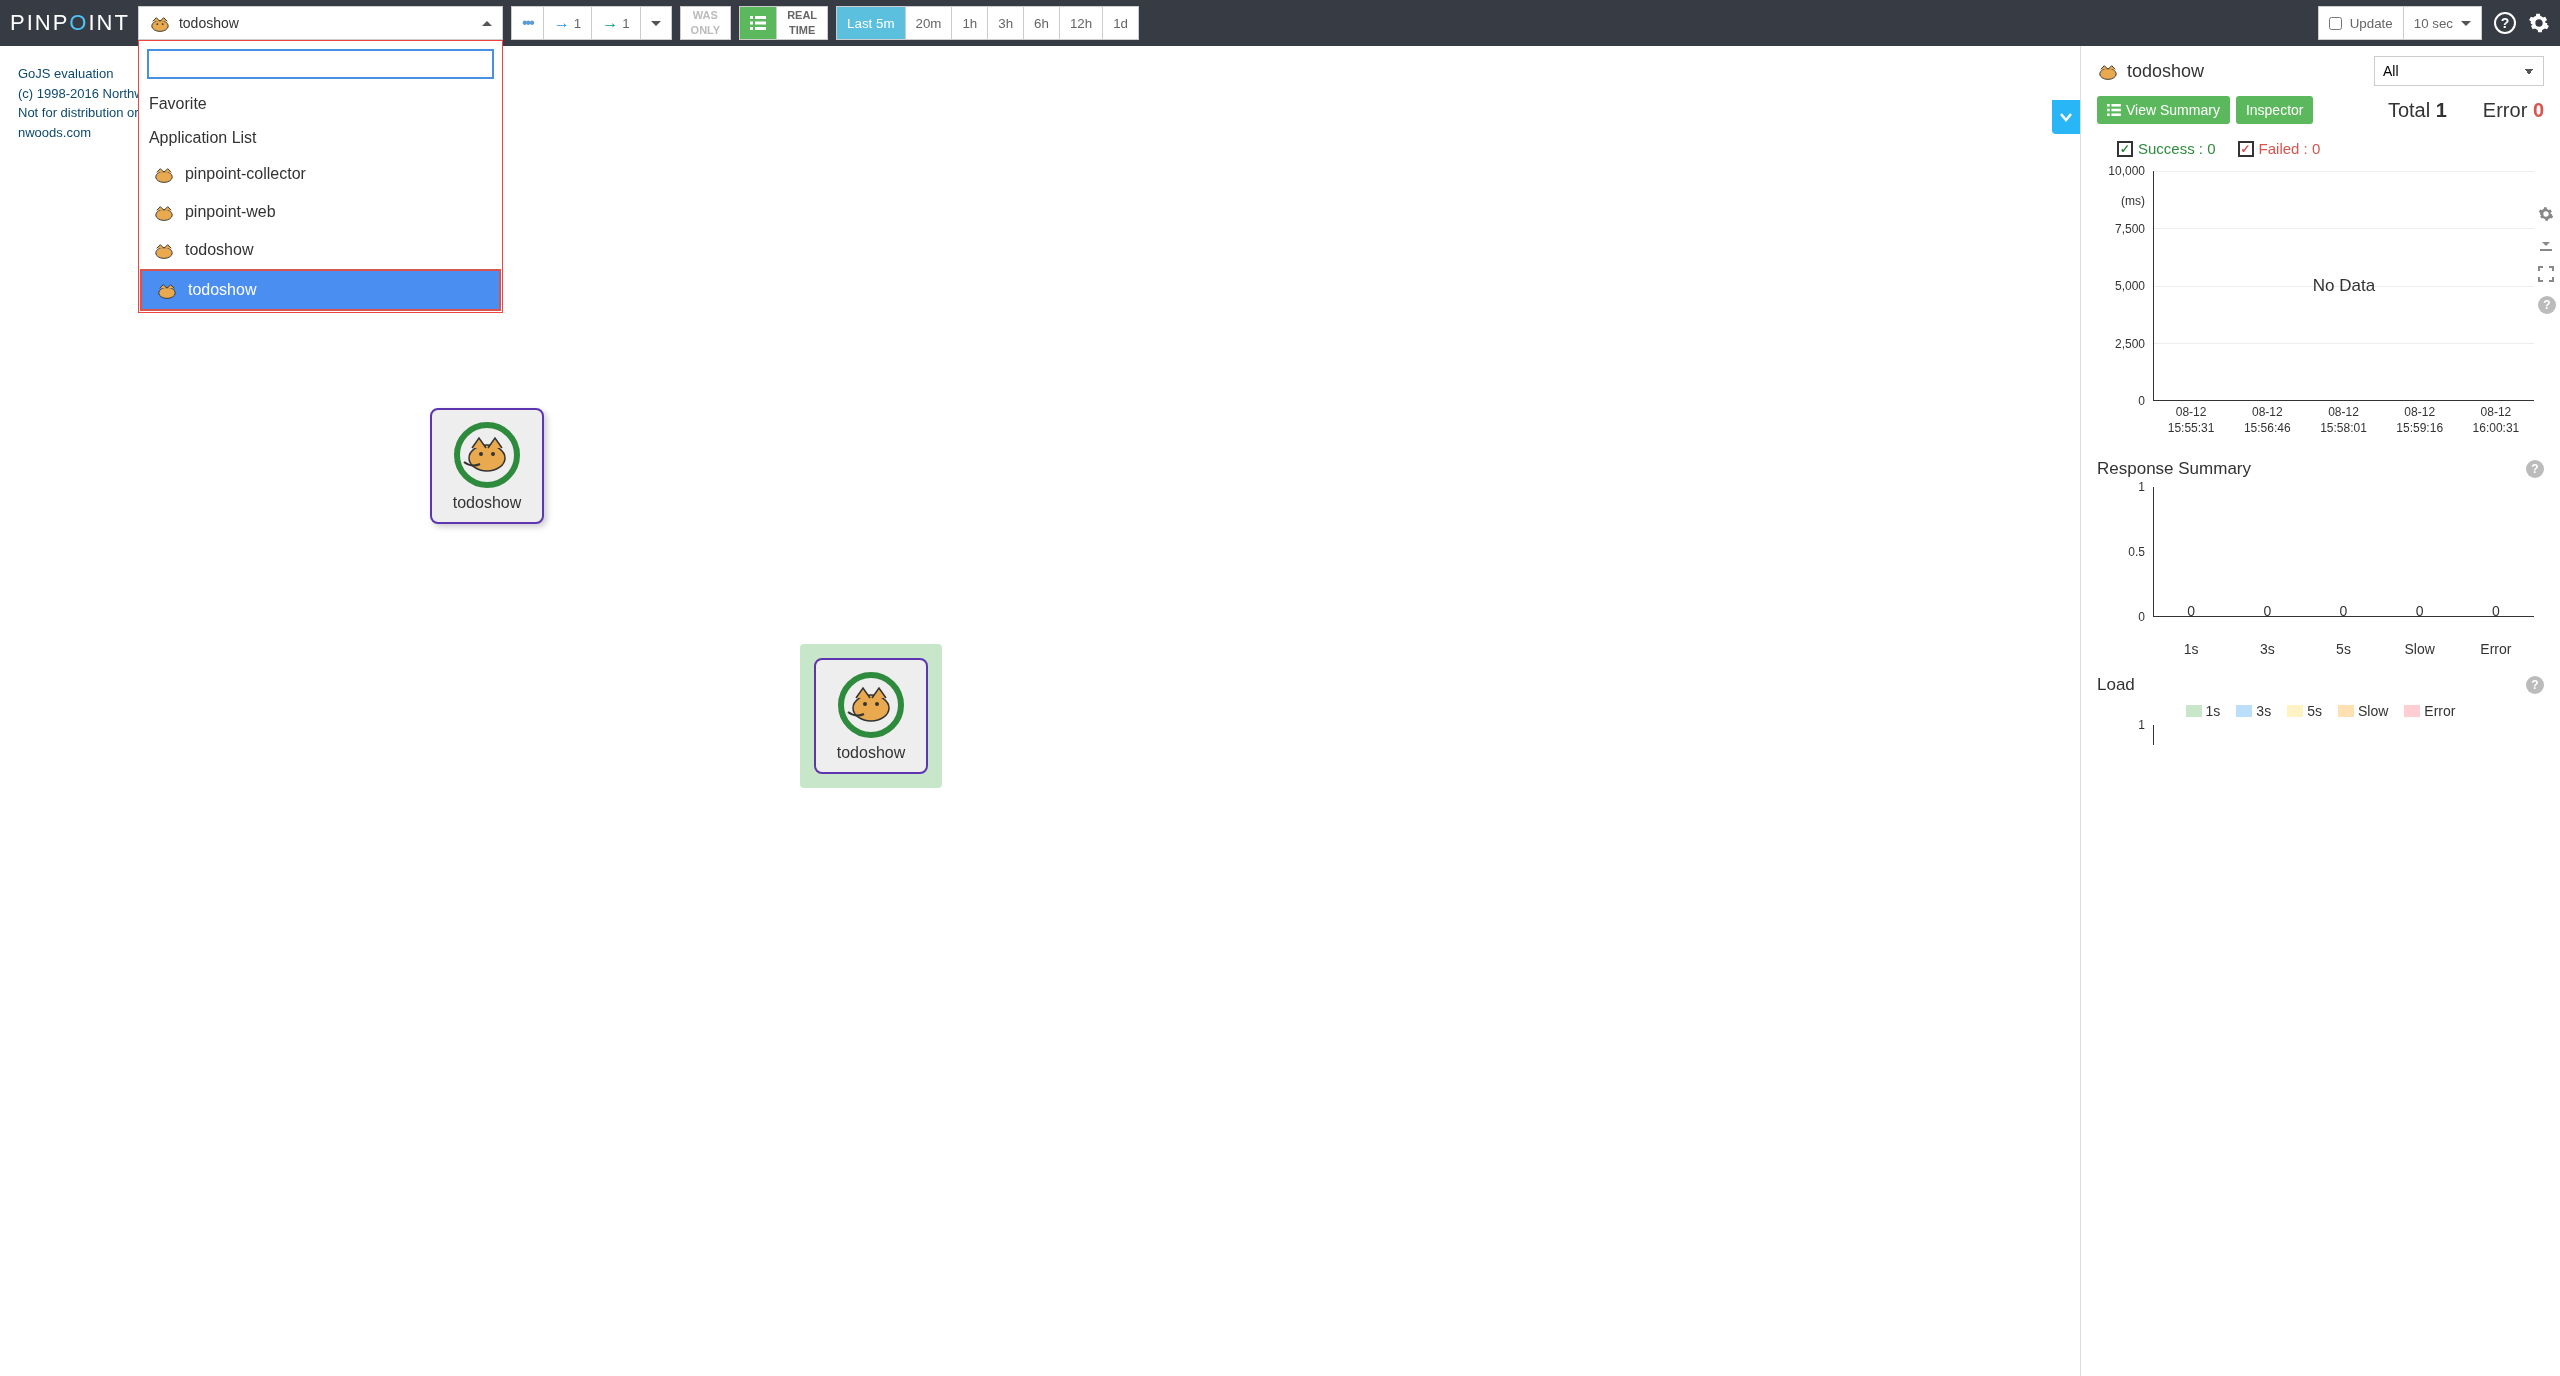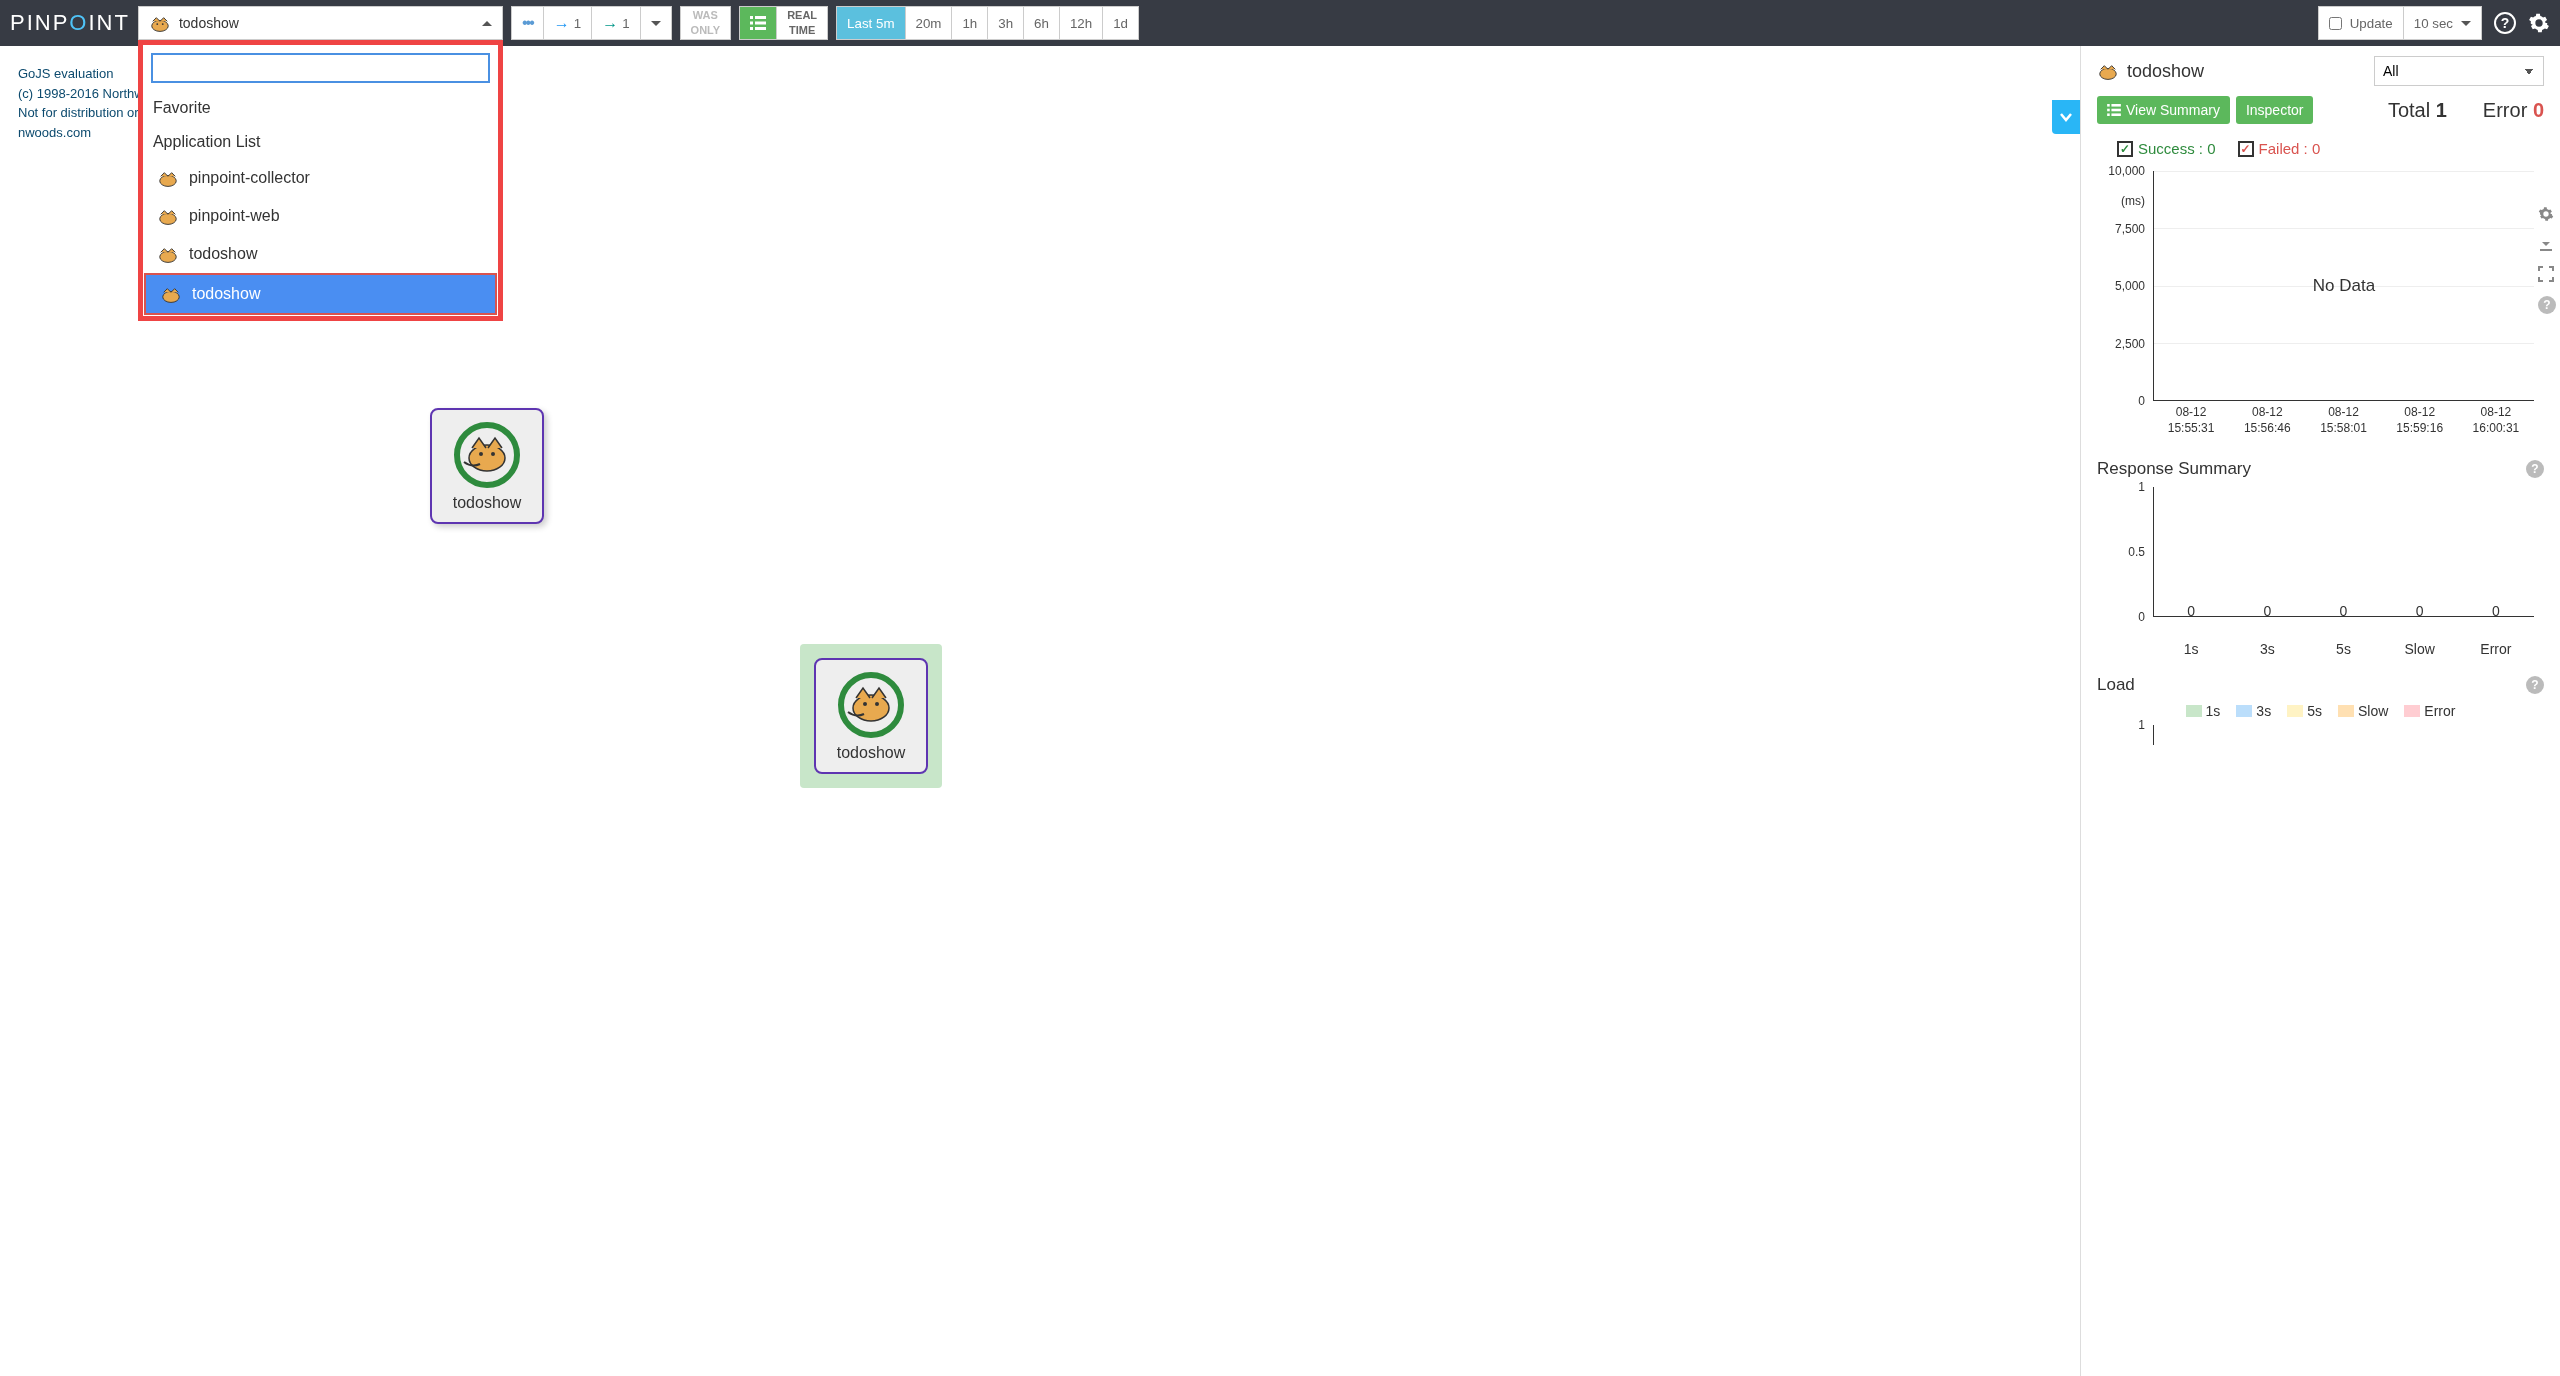--- a/index.html
+++ b/index.html
@@ -15,21 +15,21 @@
 .btn-group { display: flex; align-items: center; background: #fff; border: 1px solid #ccc; height: 34px; }
 .icon-btn { border: none; background: #fff; padding: 0 10px; height: 32px; display: flex; align-items: center; cursor: pointer; color: #666; border-right: 1px solid #ccc; gap: 4px; }
 .icon-btn:last-child { border-right: none; }
 .icon-btn.green { background: #5cb85c; color: #fff; }
 .icon-btn.active { background: #5bc0de; color: #fff; }
 .icon-btn.stacked { flex-direction: column; line-height: 1; font-size: 11px; font-weight: 600; justify-content: center; }
 .icon-btn.faded { color: #bbb; }
 .header-right { margin-left: auto; display: flex; align-items: center; gap: 12px; }
 .header-icon { color: #fff; font-size: 20px; cursor: pointer; }
 .extra-time { position: absolute; left: 840px; top: 46px; background: #fff; border: 1px solid #ccc; border-top: none; padding: 6px 12px; font-size: 14px; }
-.dropdown-panel { position: absolute; top: 34px; left: 0; width: 100%; background: #fff; border: 5px solid #ef4444; z-index: 200; }
+.dropdown-panel { position: absolute; top: 34px; left: 0; width: 100%; background: #fff; border: 1px solid #ef4444; z-index: 200; }
 .dropdown-search { margin: 8px; }
 .dropdown-search input { width: 100%; height: 30px; border: 2px solid #4a90e2; outline: none; padding: 0 6px; }
 .dropdown-heading { padding: 8px 10px; font-size: 16px; font-weight: 400; color: #333; }
 .dropdown-item { padding: 10px 14px; display: flex; gap: 10px; cursor: pointer; font-size: 16px; }
 .dropdown-item.selected { background: #4a8ef2; color: #fff; border: 2px solid #d9534f; margin: 0 1px 1px 1px; }
 .tomcat-icon { width: 22px; height: 18px; display: inline-block; }
 .main { display: flex; height: calc(100vh - 46px); }
 .canvas { flex: 1; position: relative; background: #fff; }
 .watermark { position: absolute; top: 18px; left: 18px; color: #0c4a6e; font-size: 13px; line-height: 1.5; }
 .node { position: absolute; background: #eee; border: 2px solid #5e35b1; border-radius: 8px; padding: 10px 20px; text-align: center; box-shadow: 3px 3px 6px rgba(0,0,0,0.2); }

